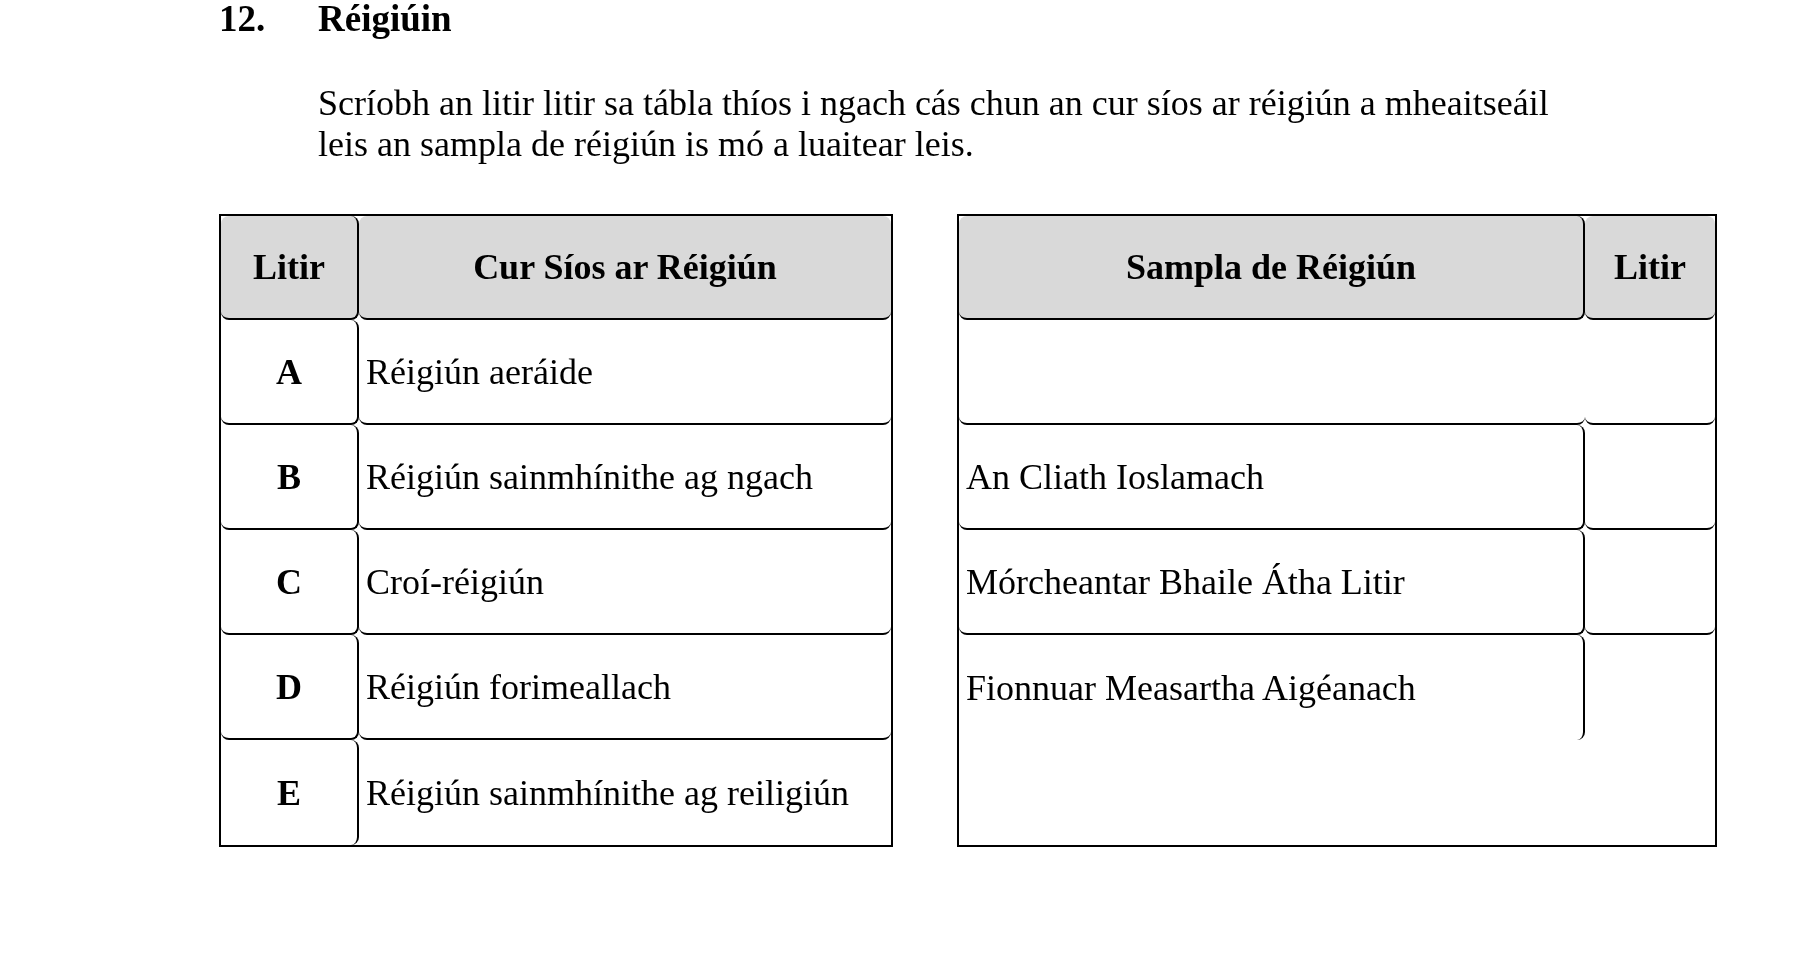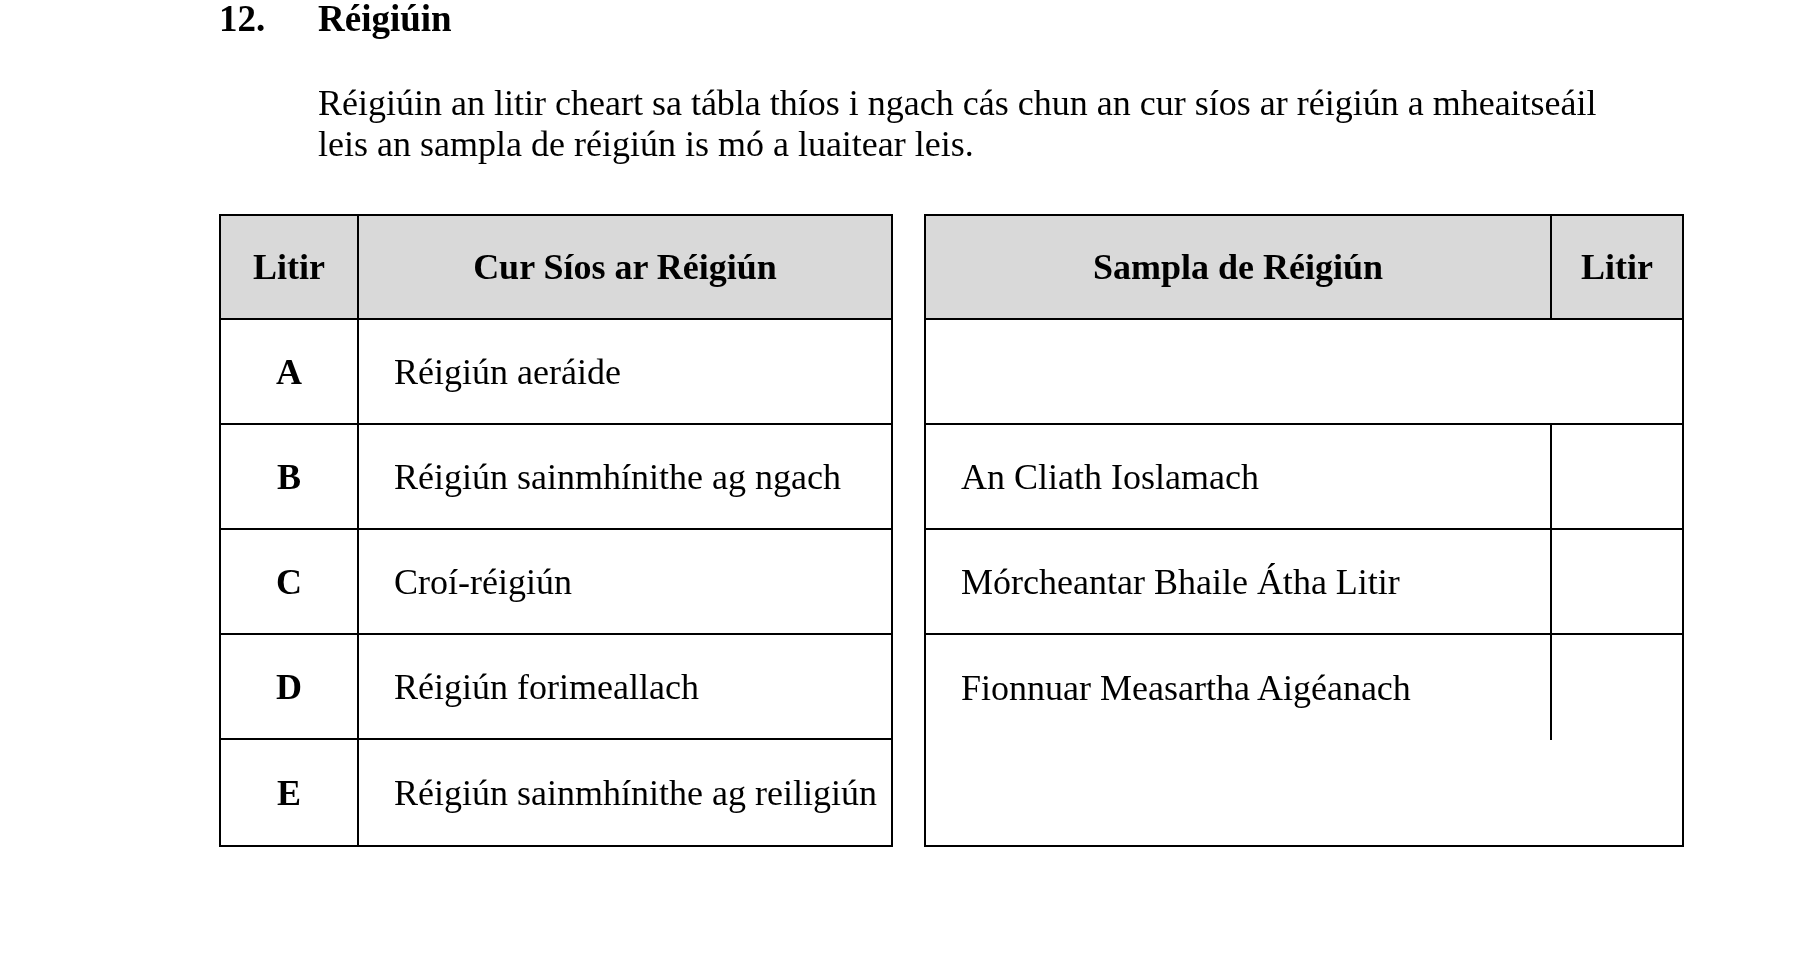--- a/index.html
+++ b/index.html
@@ -31,55 +31,56 @@
   .tbl {
     position: absolute; top: 214px;
     display: grid;
     grid-template-rows: 104px repeat(5, 105px);
     border: 2px solid #000000;
     background: #ffffff;
     box-sizing: border-box;
     font-size: 36px;
   }
   .tbl-left  { left: 219px; width: 674px; grid-template-columns: 138px 1fr; }
-  .tbl-right { left: 924px; width: 760px; grid-template-columns: 1fr 130px; }
+  .tbl-right { left: 957px; width: 760px; grid-template-columns: 1fr 130px; }
   .cell {
     display: flex; align-items: center;
     border-right: 2px solid #000000;
     border-bottom: 2px solid #000000;
     box-sizing: border-box;
     overflow: hidden;
+    border-radius: 8px;
   }
   .cell.col-last { border-right: none; }
   .cell.row-last { border-bottom: none; }
   .cell.th {
     background: #d9d9d9;
     font-weight: bold;
     justify-content: center;
   }
   .cell.letter {
     justify-content: center;
     font-weight: bold;
   }
-  .cell.desc { padding-left: 35px; }
+  .cell.desc { padding-left: 7px; }
   .marks {
     position: absolute; left: 1556px; top: 963px;
     font-size: 37px; font-weight: bold; line-height: 41px;
   }
 </style>
 </head>
 <body>
 
 <div class="page">
 
   <div class="q-number">12.</div>
   <div class="q-title">Réigiúin</div>
 
   <div class="instructions">
-    <div>Réigiúin an litir cheart sa tábla thíos i ngach cás chun an cur síos ar réigiún a mheaitseáil</div>
+    <div>Scríobh an litir litir sa tábla thíos i ngach cás chun an cur síos ar réigiún a mheaitseáil</div>
     <div>leis an sampla de réigiún is mó a luaitear leis.</div>
   </div>
 
   <div class="tbl tbl-left">
     <div class="cell th">Litir</div>
     <div class="cell th col-last">Cur Síos ar Réigiún</div>
 
     <div class="cell letter">A</div>
     <div class="cell desc col-last">Réigiún aeráide</div>
 

